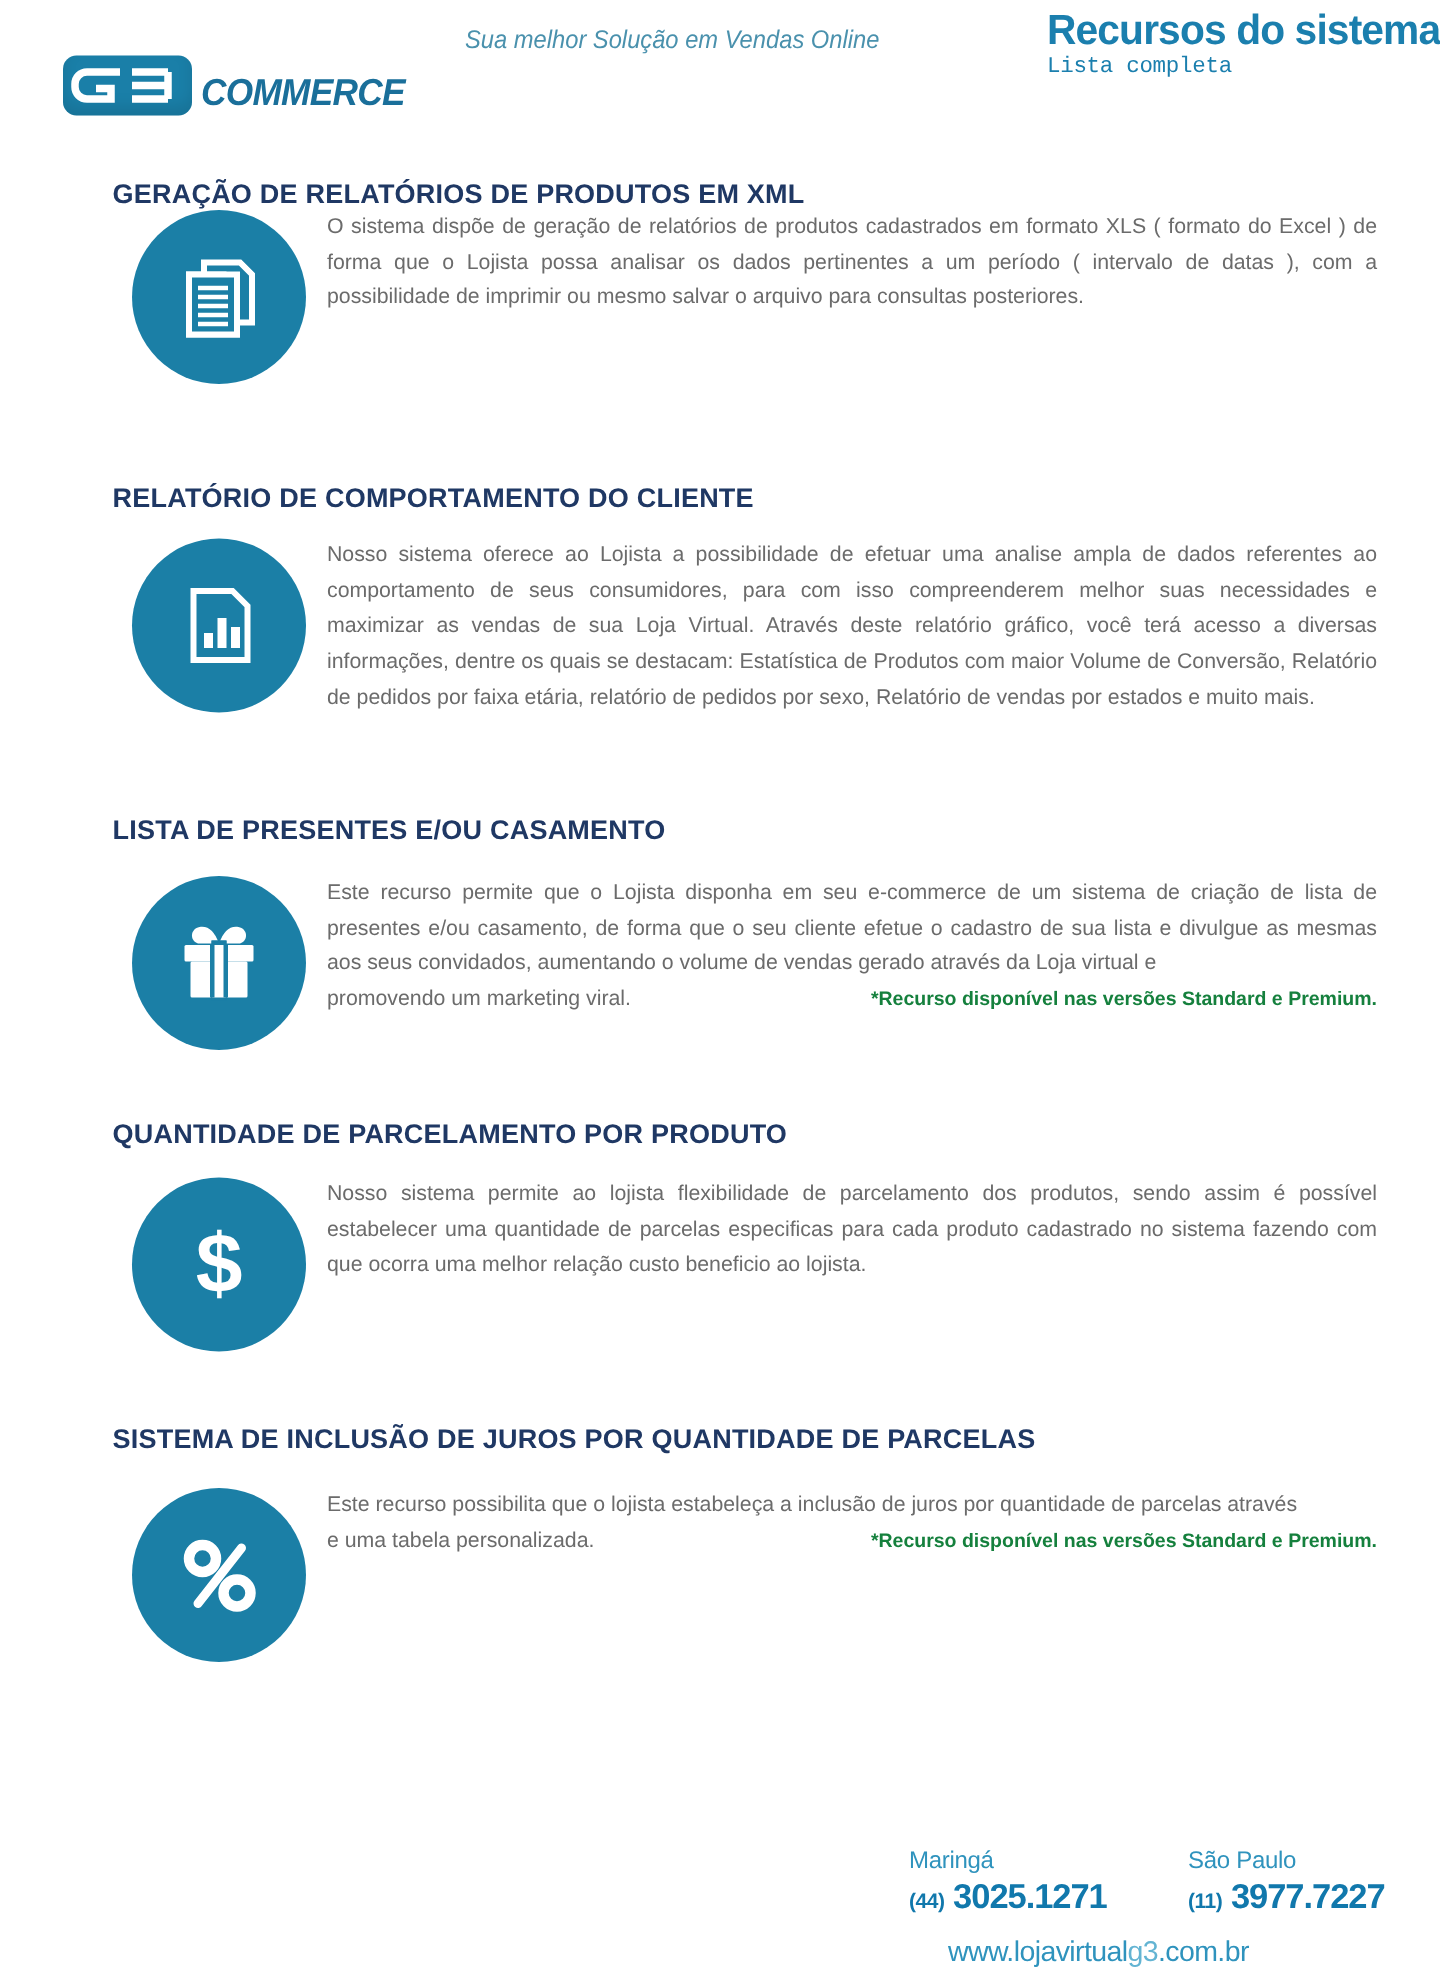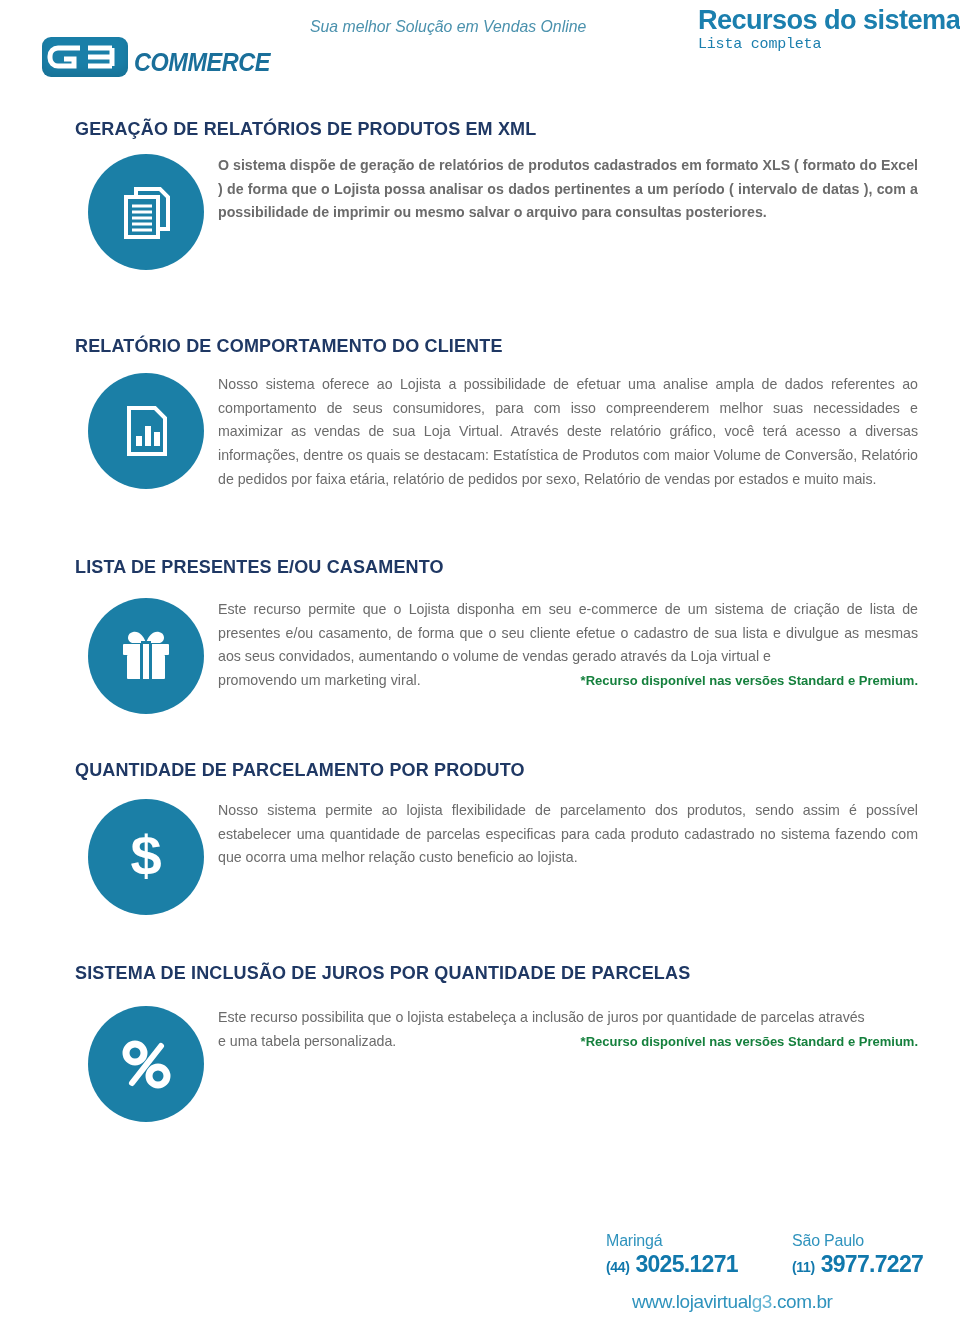--- a/index.html
+++ b/index.html
@@ -223,21 +223,21 @@
   <div class="header-right">
     <div class="hr-title">Recursos do sistema</div>
     <div class="hr-sub">Lista completa</div>
   </div>
 </div>
 
 <div class="content">
 
   <div class="section" style="padding-top:33px;">
     <div class="sec-title">GERAÇÃO DE RELATÓRIOS DE PRODUTOS EM XML</div>
-    <div class="sec-body" style="margin-top:14px; min-height:130px;font-weight:bold;">
+    <div class="sec-body" style="min-height:130px;">
       <div class="icon-circle" style="top:0;">
         <svg width="62" height="62" viewBox="0 0 62 62">
           <g fill="none" stroke="#ffffff" stroke-width="4">
             <path d="M21 8 H45 L53 16 V48 H21 Z"></path>
           </g>
           <g fill="none" stroke="#ffffff" stroke-width="4">
             <path d="M11 16 H35 L43 24 V56 H11 Z"></path>
           </g>
           <rect x="11" y="16" width="32" height="40" fill="#1b7fa6" stroke="#ffffff" stroke-width="4"></rect>
           <g stroke="#ffffff" stroke-width="3">

